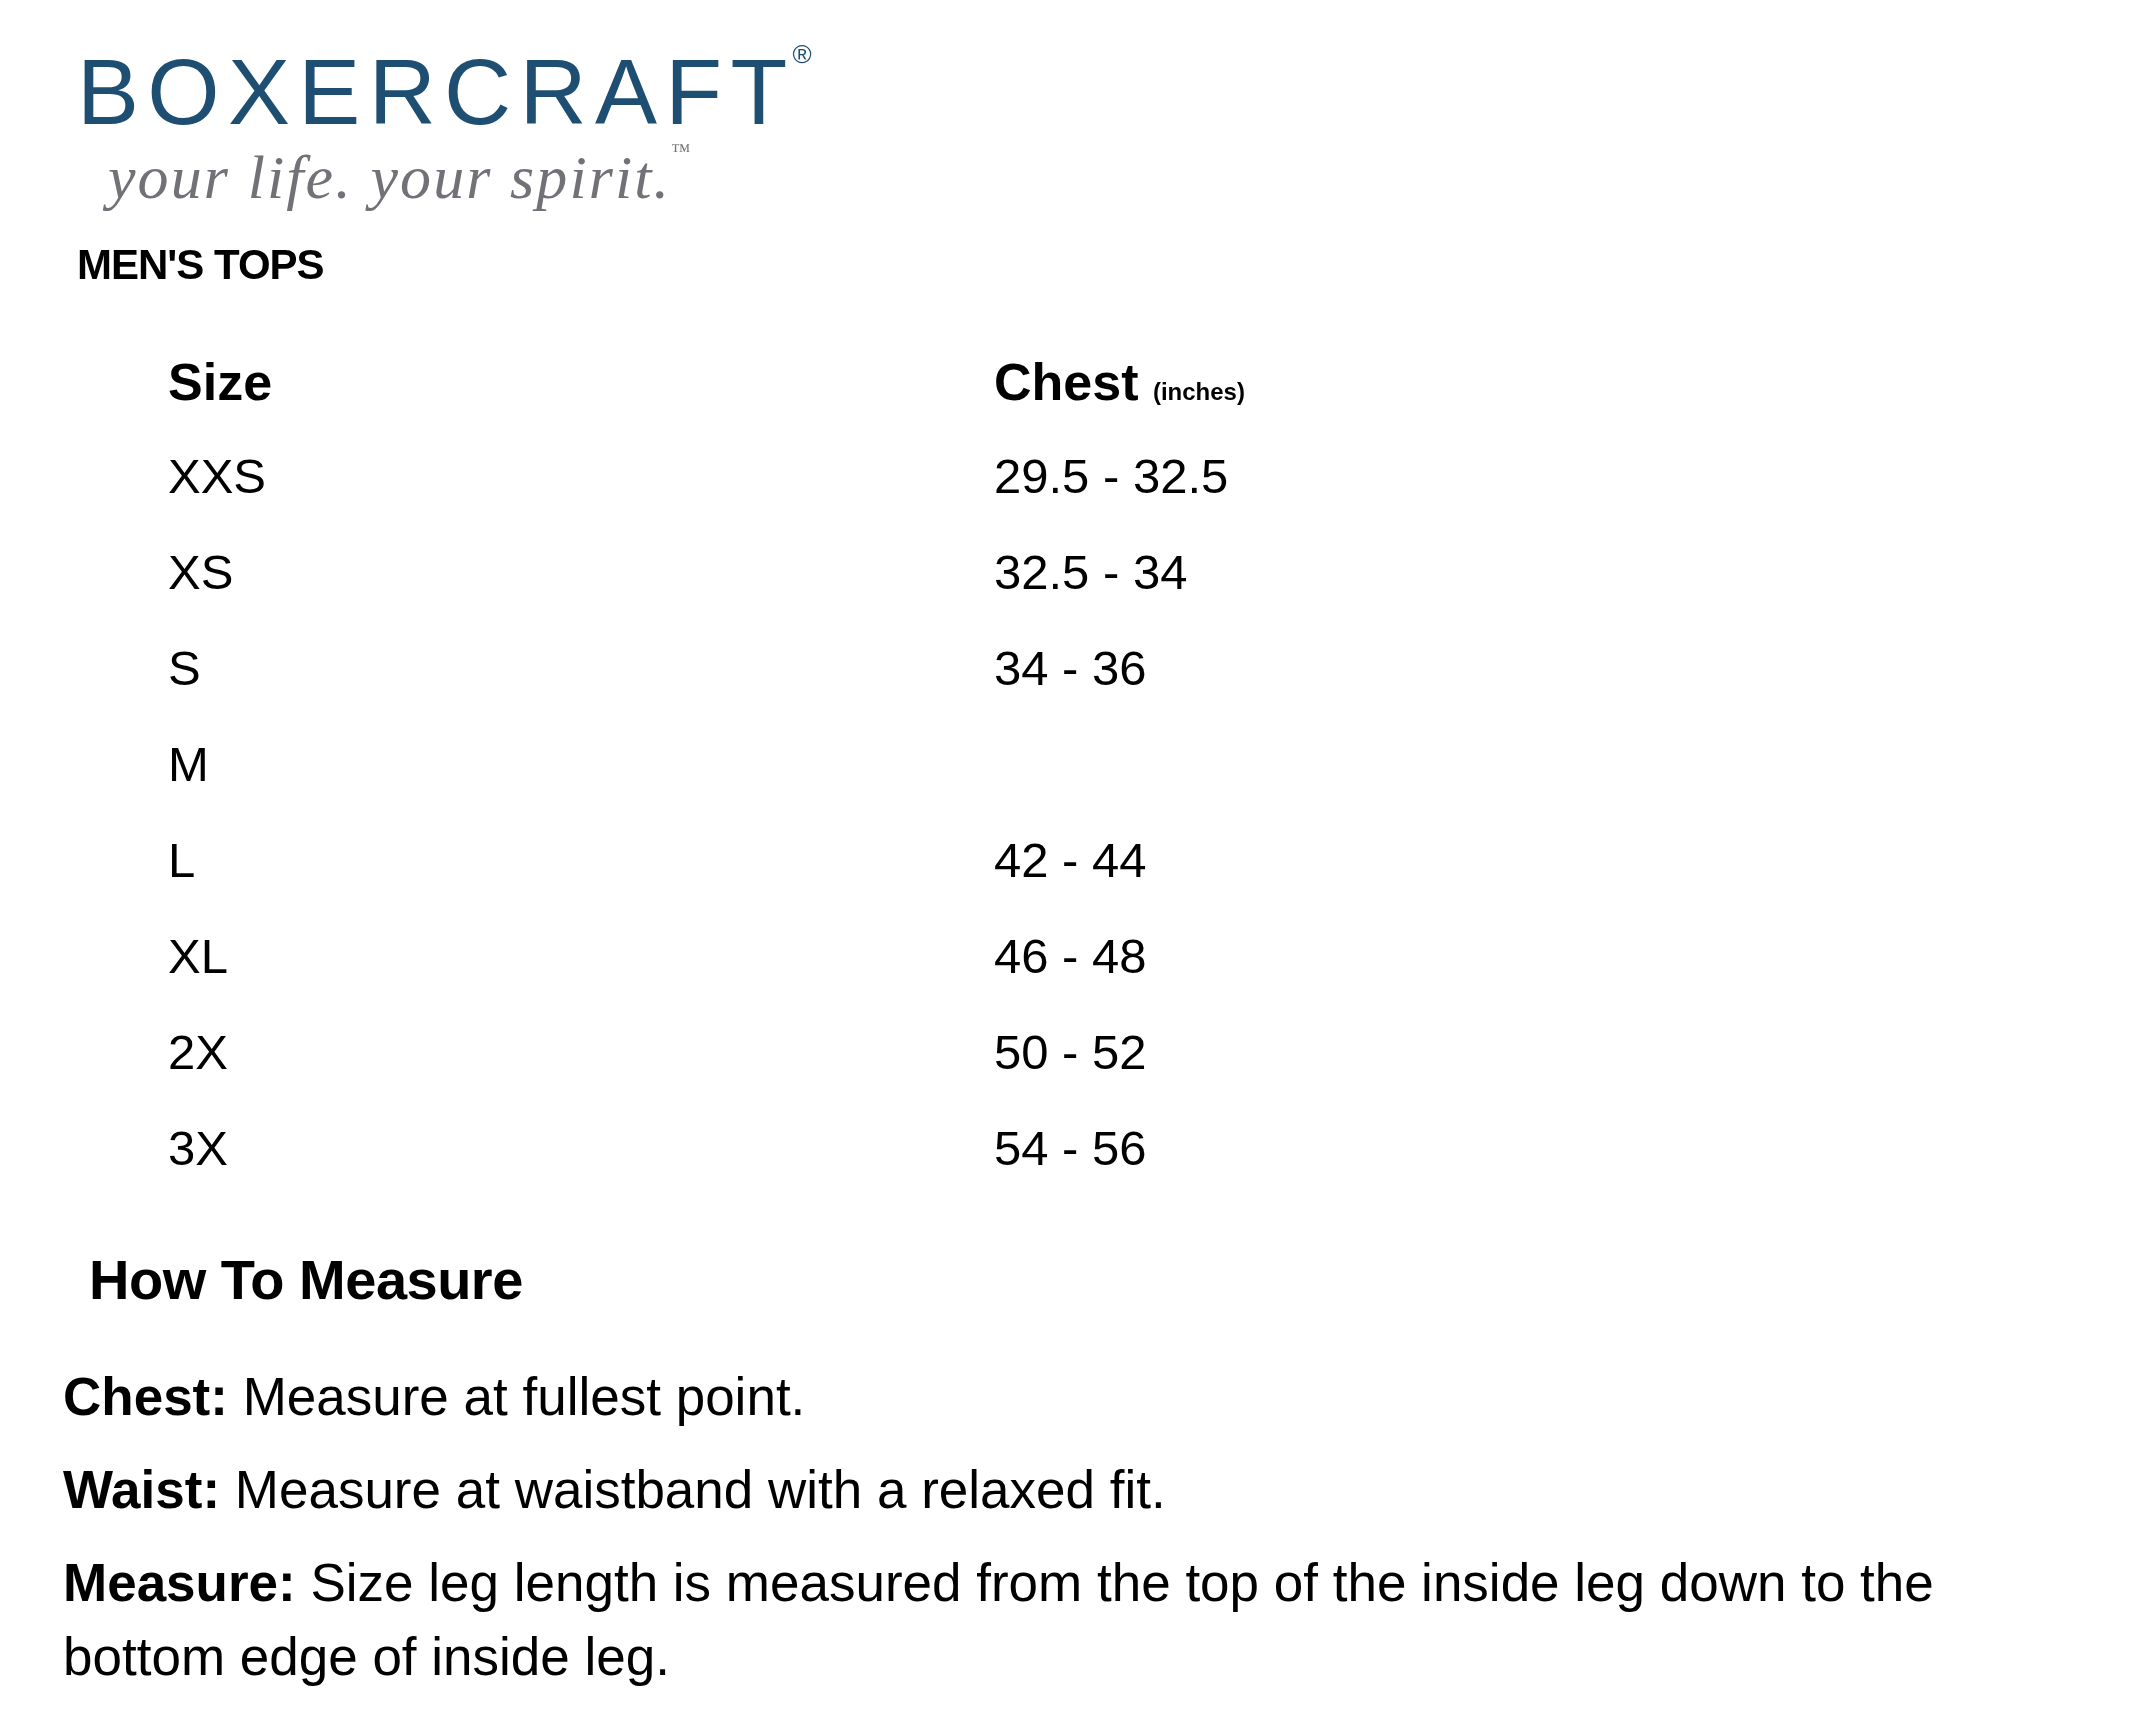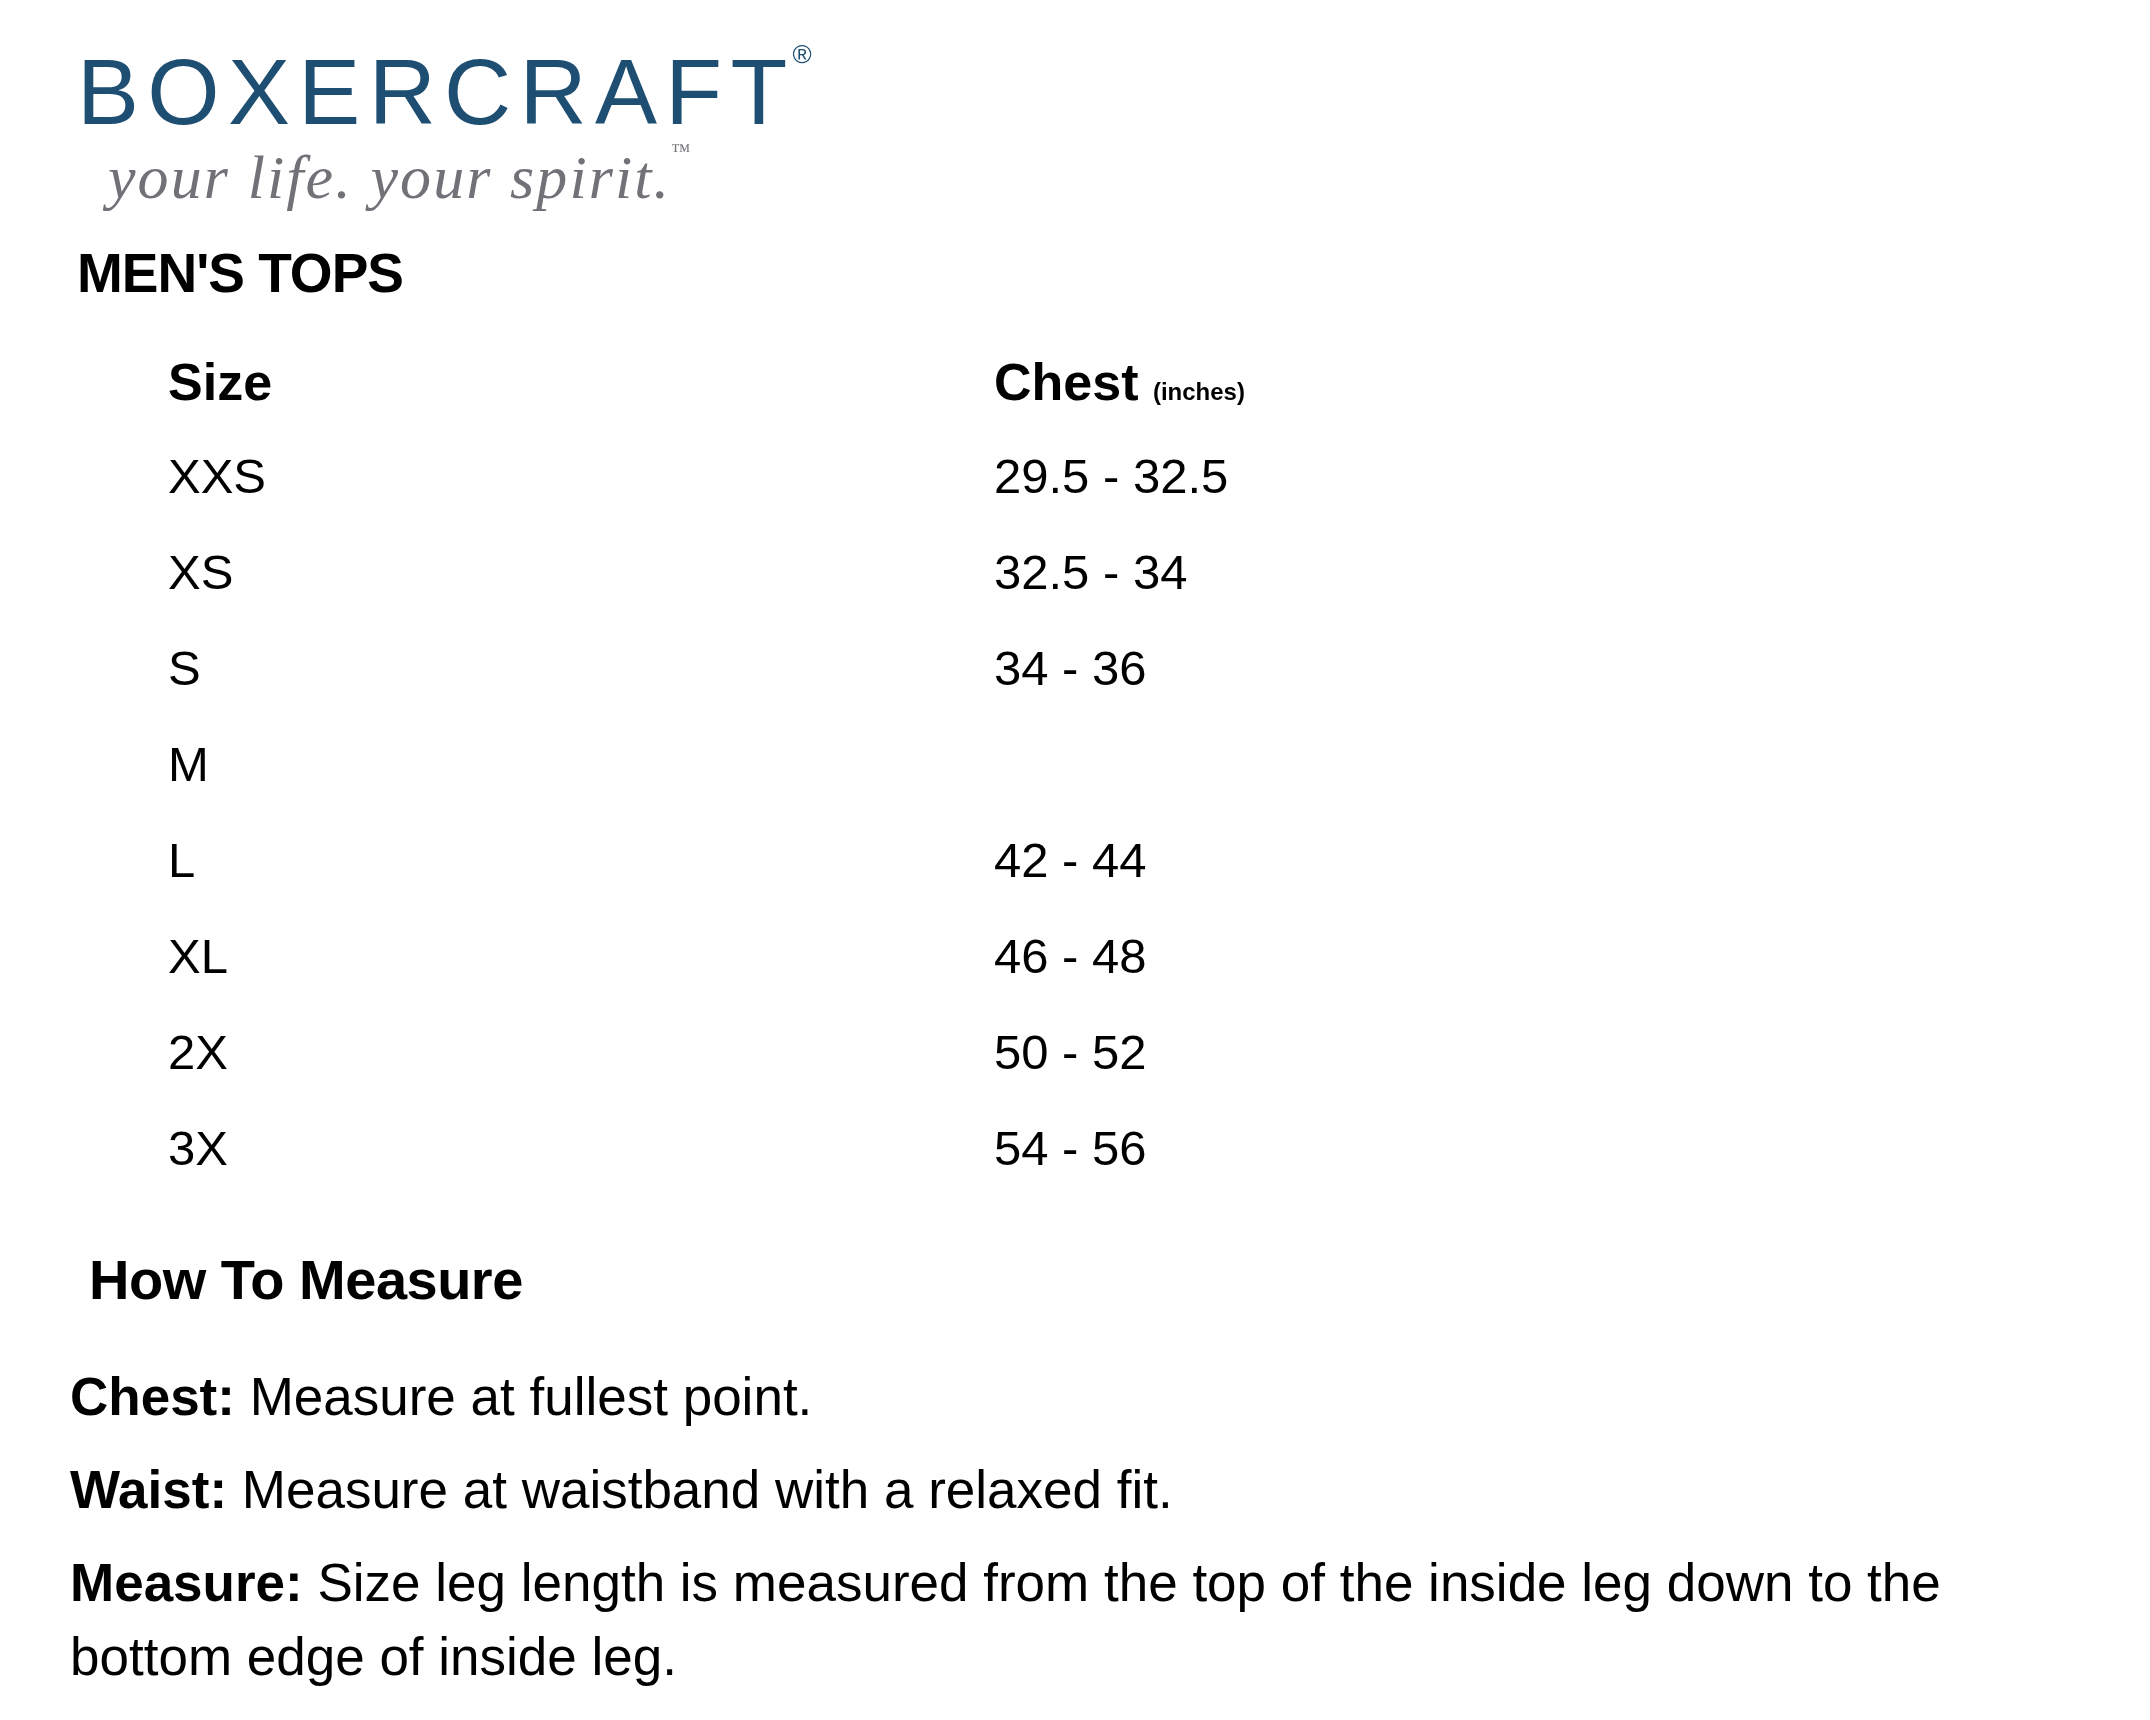--- a/index.html
+++ b/index.html
@@ -58,21 +58,21 @@
     vertical-align: 41px;
     letter-spacing: 0;
   }
 
   
   .page-title {
     position: absolute;
     left: 77px;
     top: 240px;
     margin: 0;
-    font-size: 55px;
+    font-size: 42px;
     font-weight: bold;
     letter-spacing: -1px;
     line-height: 1.2;
   }
 
   
   .chart {
     position: absolute;
     left: 168px;
     top: 351px;
@@ -103,21 +103,21 @@
     left: 89px;
     top: 1246px;
     margin: 0;
     font-size: 56px;
     font-weight: bold;
     letter-spacing: -0.5px;
     line-height: 1.2;
   }
   .measure-item {
     position: absolute;
-    left: 70px;
+    left: 63px;
     margin: 0;
     width: 1910px;
     font-size: 53px;
     line-height: 1.4;
   }
   .measure-item.chest  { top: 1360px; }
   .measure-item.waist  { top: 1453px; }
   .measure-item.inseam { top: 1546px; }
   .measure-item strong {
     font-weight: bold;

